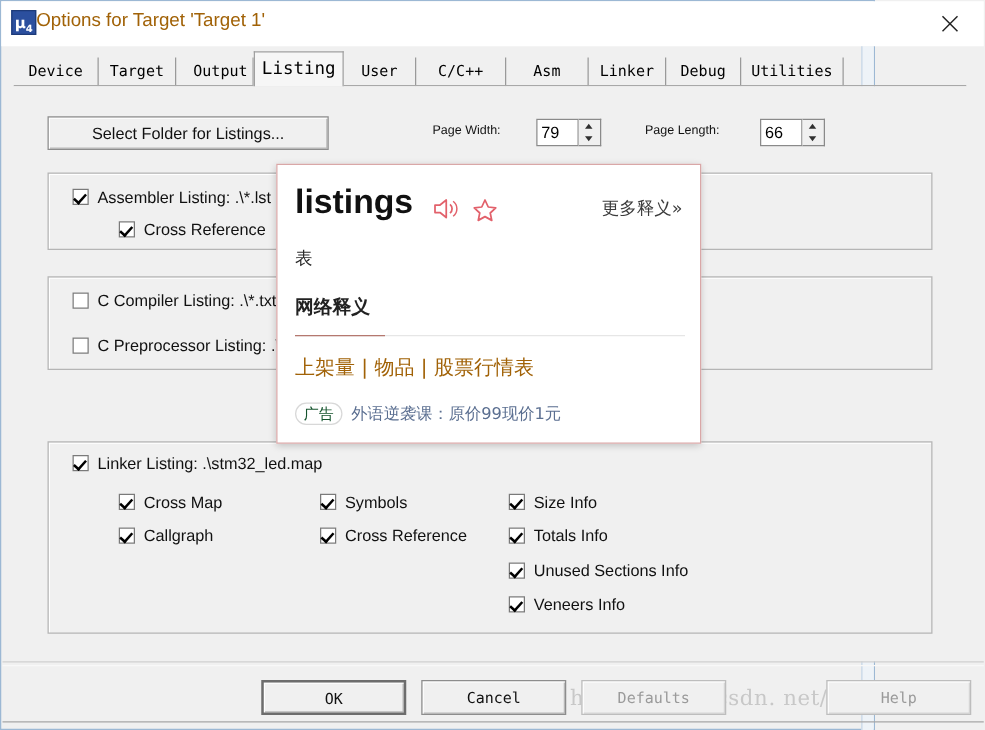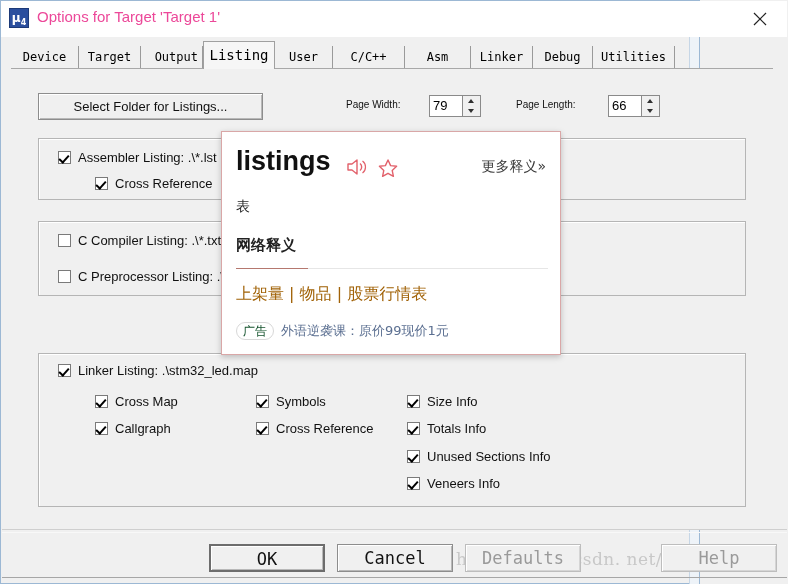--- a/index.html
+++ b/index.html
@@ -51,23 +51,23 @@
     font-family: "DejaVu Sans", sans-serif;
     font-weight: bold;
   }
   .title-icon .mu { font-size: 12px; }
   .title-icon .num {
     font-size: 8px;
     vertical-align: sub;
   }
   .title-text {
     position: absolute;
-    left: 36px; top: 7px;
+    left: 28px; top: 7px;
     font-size: 15px;
-    color: #ec4899;
+    color: #a16207;
     font-family: "Liberation Sans", sans-serif;
     white-space: nowrap;
   }
   .close-btn {
     position: absolute;
     right: 4px; top: 2px;
     width: 46px; height: 30px;
     cursor: default;
   }
   .close-btn svg { display: block; margin: 8px auto; }
@@ -249,21 +249,21 @@
   #sep1 { top: 528px; background: #cfcfcf; }
   #sep2 { top: 531px; background: #f8f8f8; }
   #sep3 { top: 576px; background: #a6a6a6; }
 
   #ok-btn       { left: 208px; top: 543px; width: 116px; height: 28px; line-height: 26px; }
   #cancel-btn   { left: 336px; top: 543px; width: 116px; height: 28px; line-height: 26px; }
   #defaults-btn { left: 464px; top: 543px; width: 116px; height: 28px; line-height: 26px; }
   #help-btn     { left: 660px; top: 543px; width: 116px; height: 28px; line-height: 26px; }
   .btn.dlgfont {
     font-family: "DejaVu Sans Mono", monospace;
-    font-size: 17px;
+    font-size: 12px;
   }
   #ok-btn { border: 2px solid #6d6d6d; }
   #defaults-btn, #help-btn {
     color: #9a9a9a;
     border-color: #bdbdbd;
     box-shadow: inset 1px 1px 0 #ffffff, inset -1px -1px 0 #d5d5d5;
   }
 
   .watermark {
     position: absolute;

